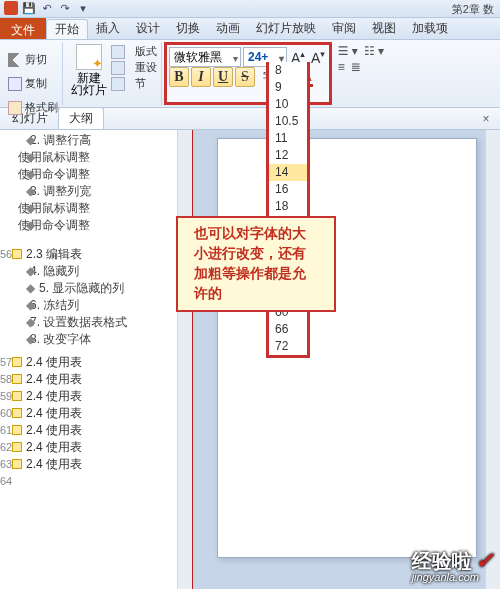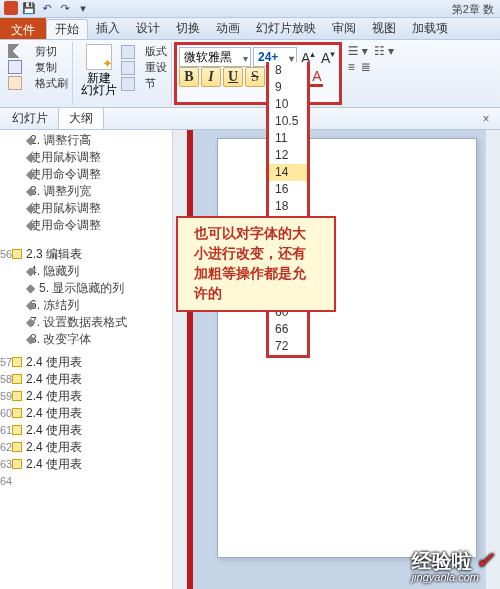--- a/index.html
+++ b/index.html
@@ -112,21 +112,21 @@
     background: #b8b8b8;
     border: 1px solid #888;
     border-radius: 2px 2px 0 0;
   }
   .clip-side {
     display: flex;
     flex-direction: column;
     gap: 1px;
     font-size: 11px;
   }
-  .clip-row { display: flex; align-items: flex-start; gap: 13px; white-space: nowrap; color:#333; }
+  .clip-row { display: flex; align-items: center; gap: 3px; white-space: nowrap; color:#333;margin-top:8px; }
   .clip-row .ci { width: 14px; height: 14px; display: inline-block; }
   .ci-cut { background: linear-gradient(135deg, #888 40%, transparent 40%), linear-gradient(45deg, #888 40%, transparent 40%); }
   .ci-copy { background: #e8e8ff; border: 1px solid #88a; }
   .ci-fmt { background: #f7e8c8; border: 1px solid #c9a; }
   .slide-group {
     display: flex;
     gap: 2px;
   }
   .newslide {
     width: 40px;
@@ -289,21 +289,21 @@
   }
 
   .workspace {
     display: flex;
     height: calc(589px - 18px - 22px - 68px - 22px);
     background: #eef2f8;
   }
   .outline-pane {
     width: 193px;
     background: #fff;
-    border-right: 6px solid #b91c1c;
+    border-right: 1px solid #b91c1c;
     overflow: hidden;
     font-size: 12px;
     padding: 2px 0;
     position: relative;
   }
   .outline-pane::after {
     content: "";
     position: absolute;
     right: 0; top: 0; bottom: 0;
     width: 14px;
@@ -348,21 +348,21 @@
   }
   .ol-item.level-top .bullet {
     position: absolute;
     left: 12px;
     top: 3px;
     width: 10px; height: 10px;
     border: 1px solid #c9a400;
     background: #ffe9a0;
   }
   .ol-item.level-sub {
-    padding-left: 29px;
+    padding-left: 18px;
     color: #444;
   }
   .ol-item.level-sub::before {
     content: "◆";
     position: absolute;
     left: 26px;
     color: #888;
     font-size: 12px;
     line-height: 15px;
   }

